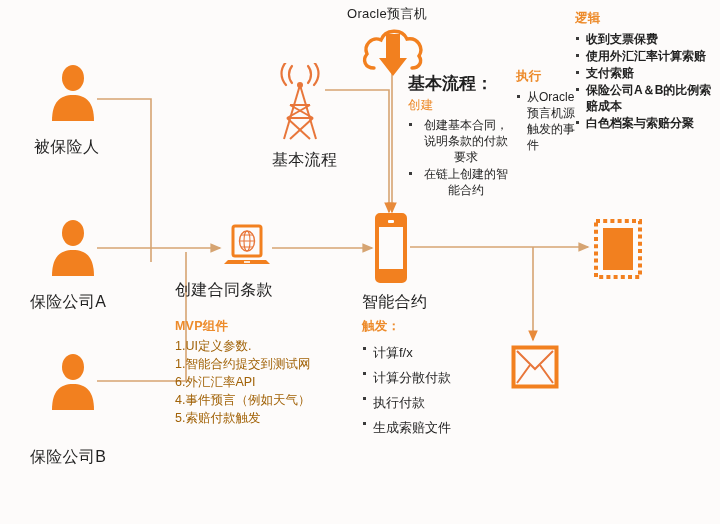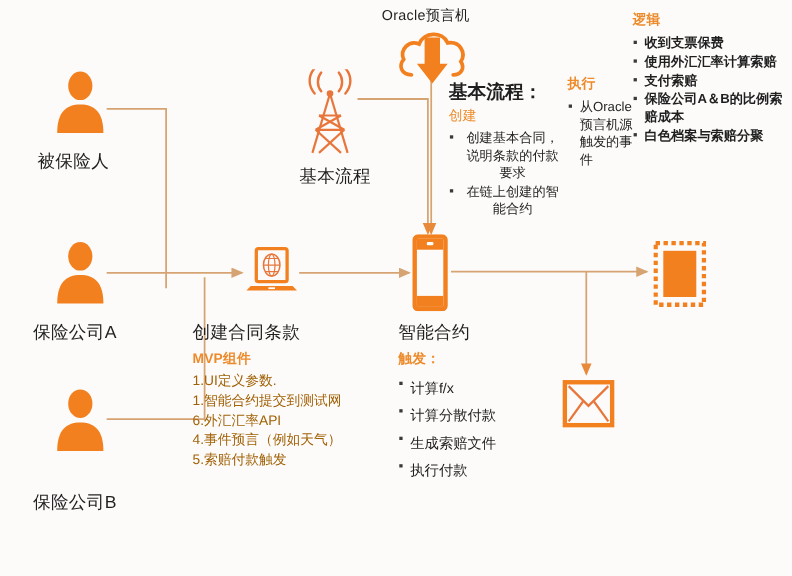--- a/index.html
+++ b/index.html
@@ -171,21 +171,21 @@
   <div class="abs" style="left:222px; top:224px;">
     <svg width="50" height="48" viewBox="0 0 50 48">
       <rect x="11" y="2" width="28" height="30" rx="2" fill="none" stroke="#F2801F" stroke-width="3"></rect>
       <ellipse cx="25" cy="17" rx="7.5" ry="10" fill="none" stroke="#E8763A" stroke-width="1.4"></ellipse>
       <ellipse cx="25" cy="17" rx="3" ry="10" fill="none" stroke="#E8763A" stroke-width="1.1"></ellipse>
       <path d="M17.5,17 L32.5,17 M19,11 L31,11 M19,23 L31,23" stroke="#E8763A" stroke-width="1.1" fill="none"></path>
       <path d="M2,40 L48,40 L44,36 L6,36 Z" fill="#F2801F"></path>
       <rect x="22" y="37.2" width="6" height="1.6" fill="#ffffff"></rect>
     </svg>
   </div>
-  <div class="node-label" style="left:175px; top:292px;">创建合同条款</div>
+  <div class="node-label" style="left:175px; top:280px;">创建合同条款</div>
 
   <div class="abs" style="left:374px; top:213px;">
     <svg width="34" height="70" viewBox="0 0 34 70">
       <rect x="3" y="2" width="28" height="66" rx="3" fill="none" stroke="#F2801F" stroke-width="4"></rect>
       <rect x="5" y="4" width="24" height="10" fill="#F2801F"></rect>
       <rect x="5" y="56" width="24" height="10" fill="#F2801F"></rect>
       <rect x="14" y="7" width="6" height="3" rx="1" fill="#ffffff"></rect>
     </svg>
   </div>
   <div class="node-label" style="left:362px; top:292px;">智能合约</div>
@@ -241,18 +241,18 @@
       <li>4.事件预言（例如天气）</li>
       <li>5.索赔付款触发</li>
     </ol>
   </div>
 
   <div class="abs" style="left:362px; top:318px; width:140px;">
     <div class="blk-sub bold">触发：</div>
     <ul class="bullets" style="margin-top:6px;">
       <li style="font-size:13px; line-height:24px;">计算f/x</li>
       <li style="font-size:13px; line-height:24px;">计算分散付款</li>
+      <li style="font-size:13px; line-height:24px;">执行付款</li>
       <li style="font-size:13px; line-height:24px;">生成索赔文件</li>
-      <li style="font-size:13px; line-height:24px;">执行付款</li>
     </ul>
   </div>
 
 </div>
 
 </body></html>

